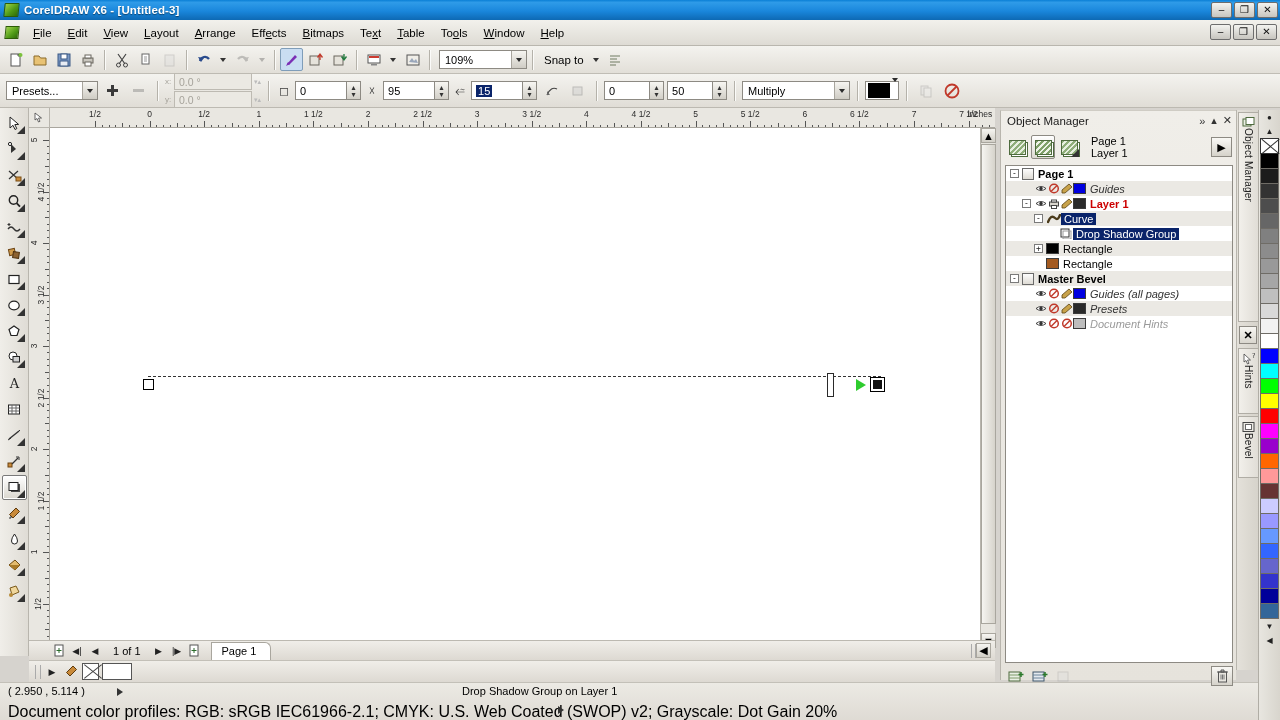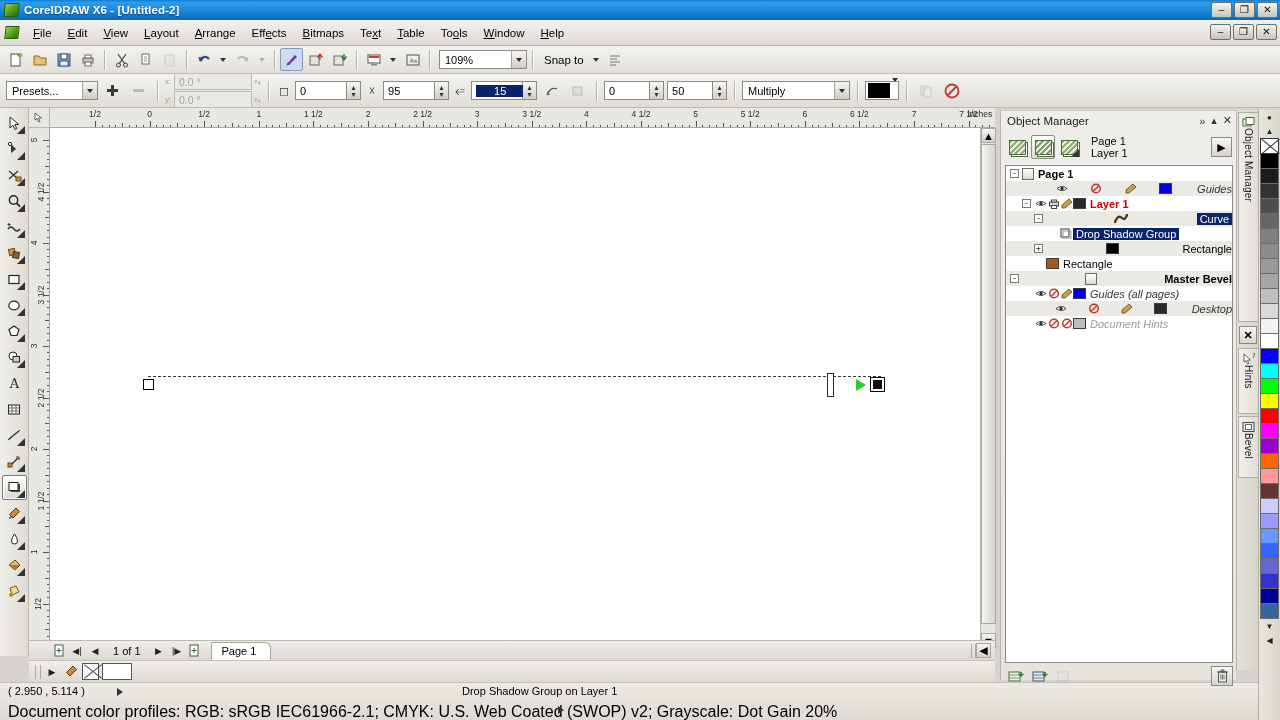--- a/index.html
+++ b/index.html
@@ -81,21 +81,21 @@
     position:absolute;left:0;top:74px;width:1280px;height:34px;
     background:linear-gradient(to bottom,#f4f3ef,#e0ddd6);
     border-bottom:1px solid #bcb9b1;
     display:flex;align-items:center;padding-left:6px;gap:3px;
   }
   .pb-num{
     height:19px;width:52px;border:1px solid #8d8a83;background:#fff;
     font-size:11px;display:flex;align-items:center;padding-left:4px;
   }
   .pb-num.sel{background:#fff;}
-  .pb-num.sel span{background:#0a246a;color:#fff;padding:0 18px;}
+  .pb-num.sel span{background:#0a246a;color:#fff;padding:0 2px;}
   .spin{
     width:14px;height:19px;border:1px solid #8d8a83;border-left:none;
     background:linear-gradient(to bottom,#f7f6f2,#d2cfc7);
     display:flex;flex-direction:column;align-items:center;justify-content:center;font-size:8px;line-height:7px;color:#333;
   }
   .pb-dim{
     height:17px;width:78px;border:1px solid #bdbab2;background:#ebe9e3;color:#a6a39b;
     font-size:10.5px;display:flex;align-items:center;padding-left:4px;
   }
   .icon-sm{width:16px;height:16px;display:flex;align-items:center;justify-content:center;font-size:12px;color:#3a3a3a;}
@@ -268,21 +268,21 @@
   .dh-lbl{font-size:11px;line-height:12px;margin-left:8px;}
   .dh-play{
     margin-left:auto;width:21px;height:20px;border:1px solid #8d8a83;
     background:linear-gradient(to bottom,#f9f8f5,#d5d2ca);display:flex;align-items:center;justify-content:center;
   }
   .tree{
     position:absolute;left:4px;top:54px;width:228px;height:498px;
     background:#fff;border:1px solid #8d8a83;overflow:hidden;
   }
   .row{height:15px;display:flex;align-items:center;font-size:11px;white-space:nowrap;}
-  .row.alt{background:#ebe9e4;justify-content:space-between;}
+  .row.alt{background:#ebe9e4;}
   .exp{
     width:9px;height:9px;border:1px solid #7a7a7a;background:#fff;
     display:flex;align-items:center;justify-content:center;font-size:8px;line-height:7px;color:#222;
     margin-right:3px;flex:0 0 auto;font-family:"DejaVu Sans Mono",monospace;
   }
   .eye{width:13px;height:11px;display:flex;align-items:center;justify-content:center;flex:0 0 auto;}
   .eye svg{display:block;}
   .printicon{width:13px;height:11px;display:flex;align-items:center;justify-content:center;flex:0 0 auto;}
   .pen{width:13px;height:11px;display:flex;align-items:center;justify-content:center;flex:0 0 auto;font-size:10px;}
   .swatch{width:13px;height:11px;border:1px solid #3b3b3b;flex:0 0 auto;margin-right:4px;}
@@ -336,21 +336,21 @@
   .pal-none::before{transform:rotate(40deg);}
   .pal-none::after{transform:rotate(-40deg);}
 </style>
 </head>
 <body>
 
 <div id="app">
 
   <div class="titlebar">
     <div class="title-ico"></div>
-    <div class="title-text">CorelDRAW X6 - [Untitled-2]</div>
+    <div class="title-text">CorelDRAW X6 - [Untitled-3]</div>
     <div class="win-btns">
       <div class="wb">–</div>
       <div class="wb">❐</div>
       <div class="wb">✕</div>
     </div>
   </div>
 
   <div class="menubar">
     <div class="menu-ico"></div>
     <div class="menu-item"><span class="mu">F</span><span title="File">ile</span></div>
@@ -1168,21 +1168,21 @@
               <circle cx="6" cy="5.5" r="4.3" fill="none" stroke="#c0392b" stroke-width="1.5"></circle>
               <path d="M3 8.5 L9 2.5" stroke="#c0392b" stroke-width="1.5"></path>
             </svg>
           </span>
           <span class="pen">
             <svg width="12" height="11" viewBox="0 0 12 11">
               <path d="M8 1 L11 4 L4 10 L1 10 L1 7 Z" fill="#c8a24a" stroke="#5a4310" stroke-width=".8"></path>
             </svg>
           </span>
           <span class="swatch" style="background: rgb(42, 42, 42);"></span>
-          <span class="lbl ital">Desktop</span>
+          <span class="lbl ital">Presets</span>
         </div>
         <div class="row" style="padding-left: 16px;">
           <span style="width: 12px; flex: 0 0 auto;"></span>
           <span class="eye">
             <svg width="12" height="9" viewBox="0 0 12 9">
               <path d="M1 4.5 q5 -4 10 0 q-5 4 -10 0Z" fill="#fff" stroke="#333" stroke-width=".9"></path>
               <circle cx="6" cy="4.5" r="1.7" fill="#333"></circle>
             </svg>
           </span>
           <span class="printicon">

